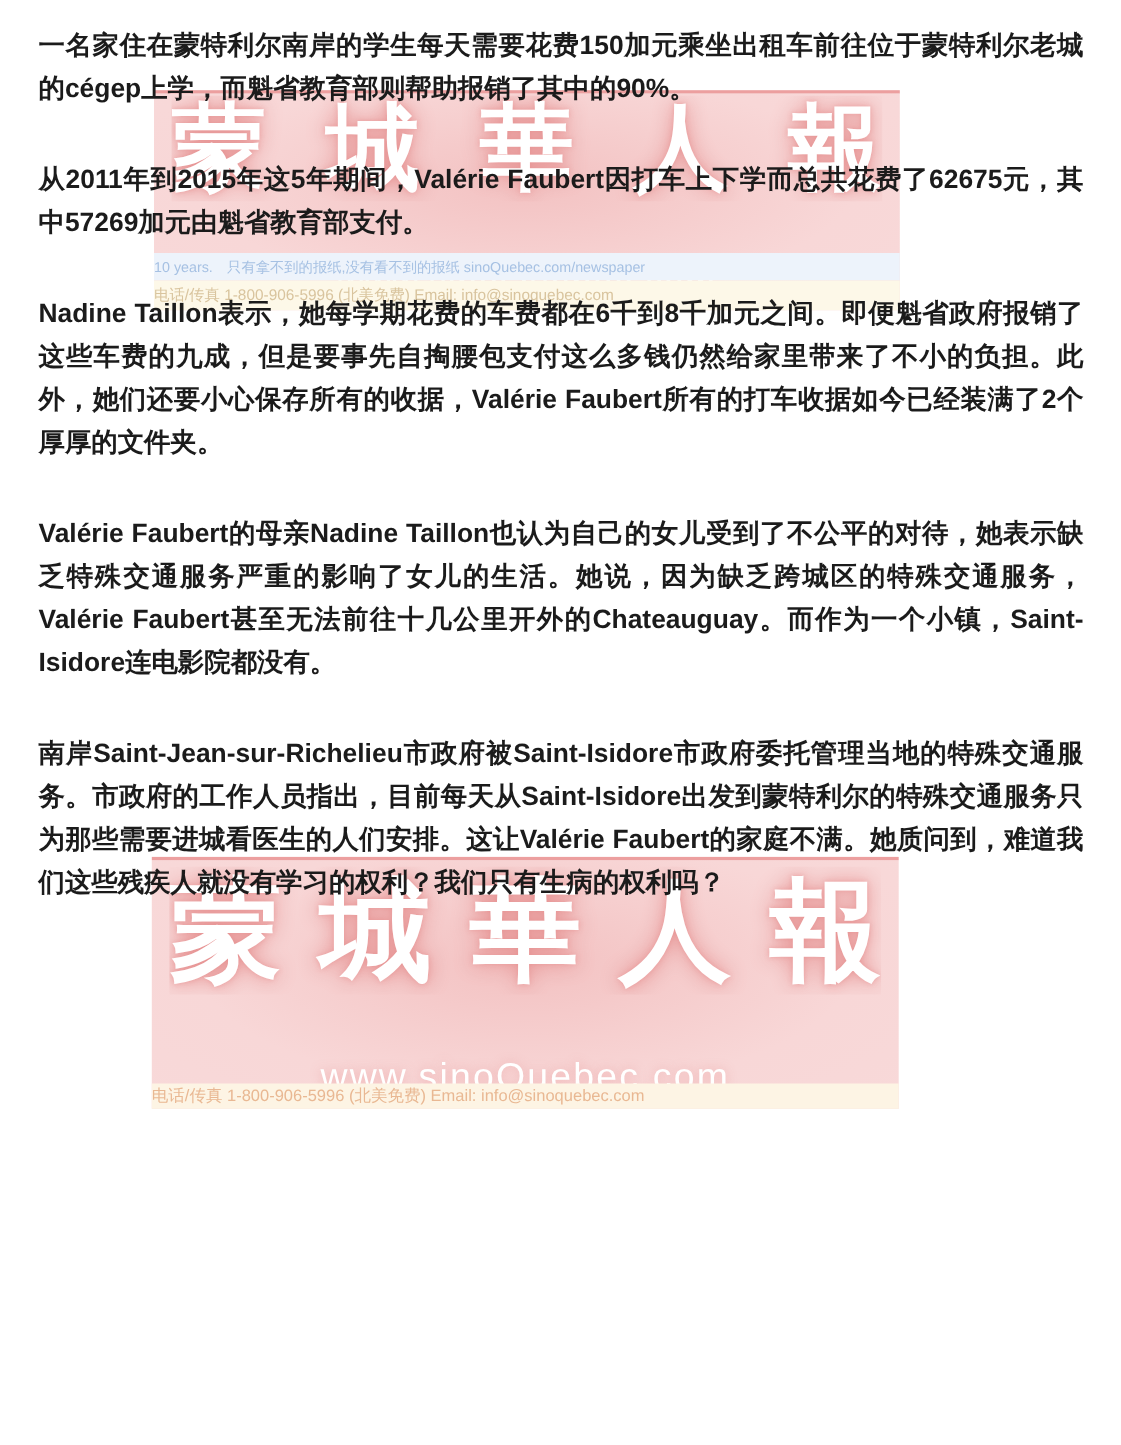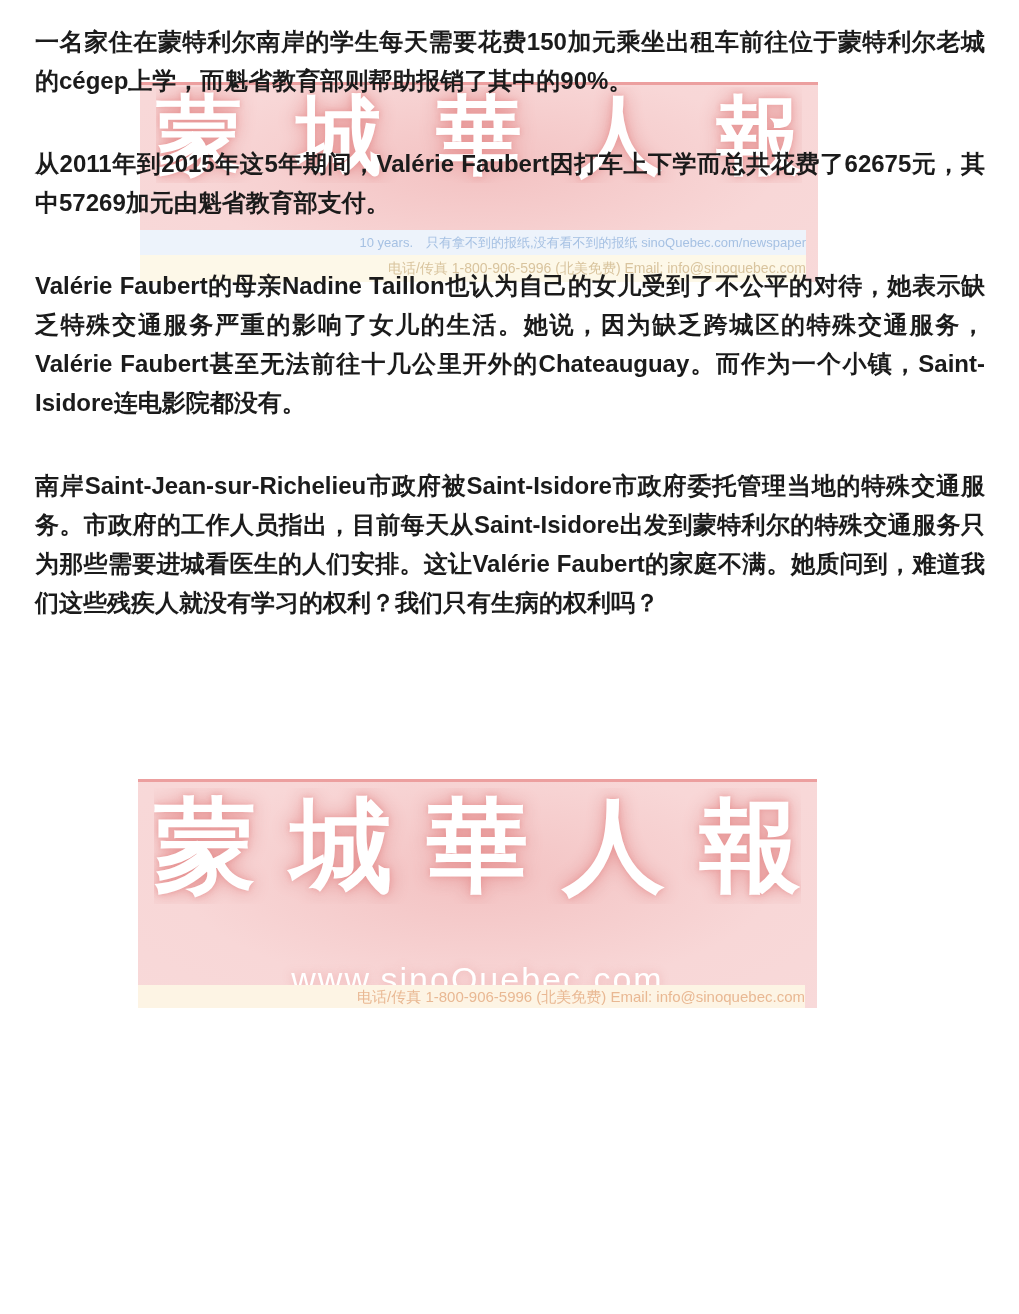--- a/index.html
+++ b/index.html
@@ -35,22 +35,22 @@
     position:absolute; left:0; right:0;
     text-align:center; color:#ffffff; font-weight:normal;
     text-shadow:0 0 10px rgba(236,164,164,.8);
     white-space:nowrap;
     margin-top:48px;
   }
   .wm1 .wm-url { top:106px; font-size:33px; letter-spacing:1px; }
   .wm2 .wm-url { top:130px; font-size:34px; letter-spacing:2px; }
 
   .wm-strip {
-    position:absolute; left:0; right:12px;
-    text-align:right; white-space:nowrap; overflow:hidden;
+    position:absolute; left:0; right:0;
+    text-align:left; white-space:nowrap; overflow:hidden;
   }
   .wm-strip.blue   { top:145px; height:25px; line-height:25px; background:#edf3fb; color:#a6c1e3; font-size:13px; }
   .wm1 .wm-strip.yellow { top:170px; height:27px; line-height:27px; background:#fdf8e8; color:#d9c49e; font-size:14px; }
   .wm2 .wm-strip.yellow { top:203px; height:23px; line-height:23px; background:#fdf4e4; color:#e9b893; font-size:15px; }
 
   
   .article {
     position:relative; z-index:2;
     padding:10px 34px 0 35px;
     font-size:24px; line-height:39px;
@@ -73,17 +73,18 @@
 
   <div class="watermark wm2">
     <div class="wm-chars">蒙城華人報</div>
     <div class="wm-url">www.sinoQuebec.com</div>
     <div class="wm-strip yellow">电话/传真 1-800-906-5996 (北美免费)  Email: info@sinoquebec.com</div>
   </div>
 
   <div class="article">
     <p>一名家住在蒙特利尔南岸的学生每天需要花费150加元乘坐出租车前往位于蒙特利尔老城的cégep上学，而魁省教育部则帮助报销了其中的90%。</p>
     <p>从2011年到2015年这5年期间，Valérie Faubert因打车上下学而总共花费了62675元，其中57269加元由魁省教育部支付。</p>
+    <p>Nadine Taillon表示，她每学期花费的车费都在6千到8千加元之间。即便魁省政府报销了这些车费的九成，但是要事先自掏腰包支付这么多钱仍然给家里带来了不小的负担。此外，她们还要小心保存所有的收据，Valérie Faubert所有的打车收据如今已经装满了2个厚厚的文件夹。</p>
     <p>Valérie Faubert的母亲Nadine Taillon也认为自己的女儿受到了不公平的对待，她表示缺乏特殊交通服务严重的影响了女儿的生活。她说，因为缺乏跨城区的特殊交通服务，Valérie Faubert甚至无法前往十几公里开外的Chateauguay。而作为一个小镇，Saint-Isidore连电影院都没有。</p>
     <p>南岸Saint-Jean-sur-Richelieu市政府被Saint-Isidore市政府委托管理当地的特殊交通服务。市政府的工作人员指出，目前每天从Saint-Isidore出发到蒙特利尔的特殊交通服务只为那些需要进城看医生的人们安排。这让Valérie Faubert的家庭不满。她质问到，难道我们这些残疾人就没有学习的权利？我们只有生病的权利吗？</p>
   </div>
 
 </div>
 
 </body></html>

